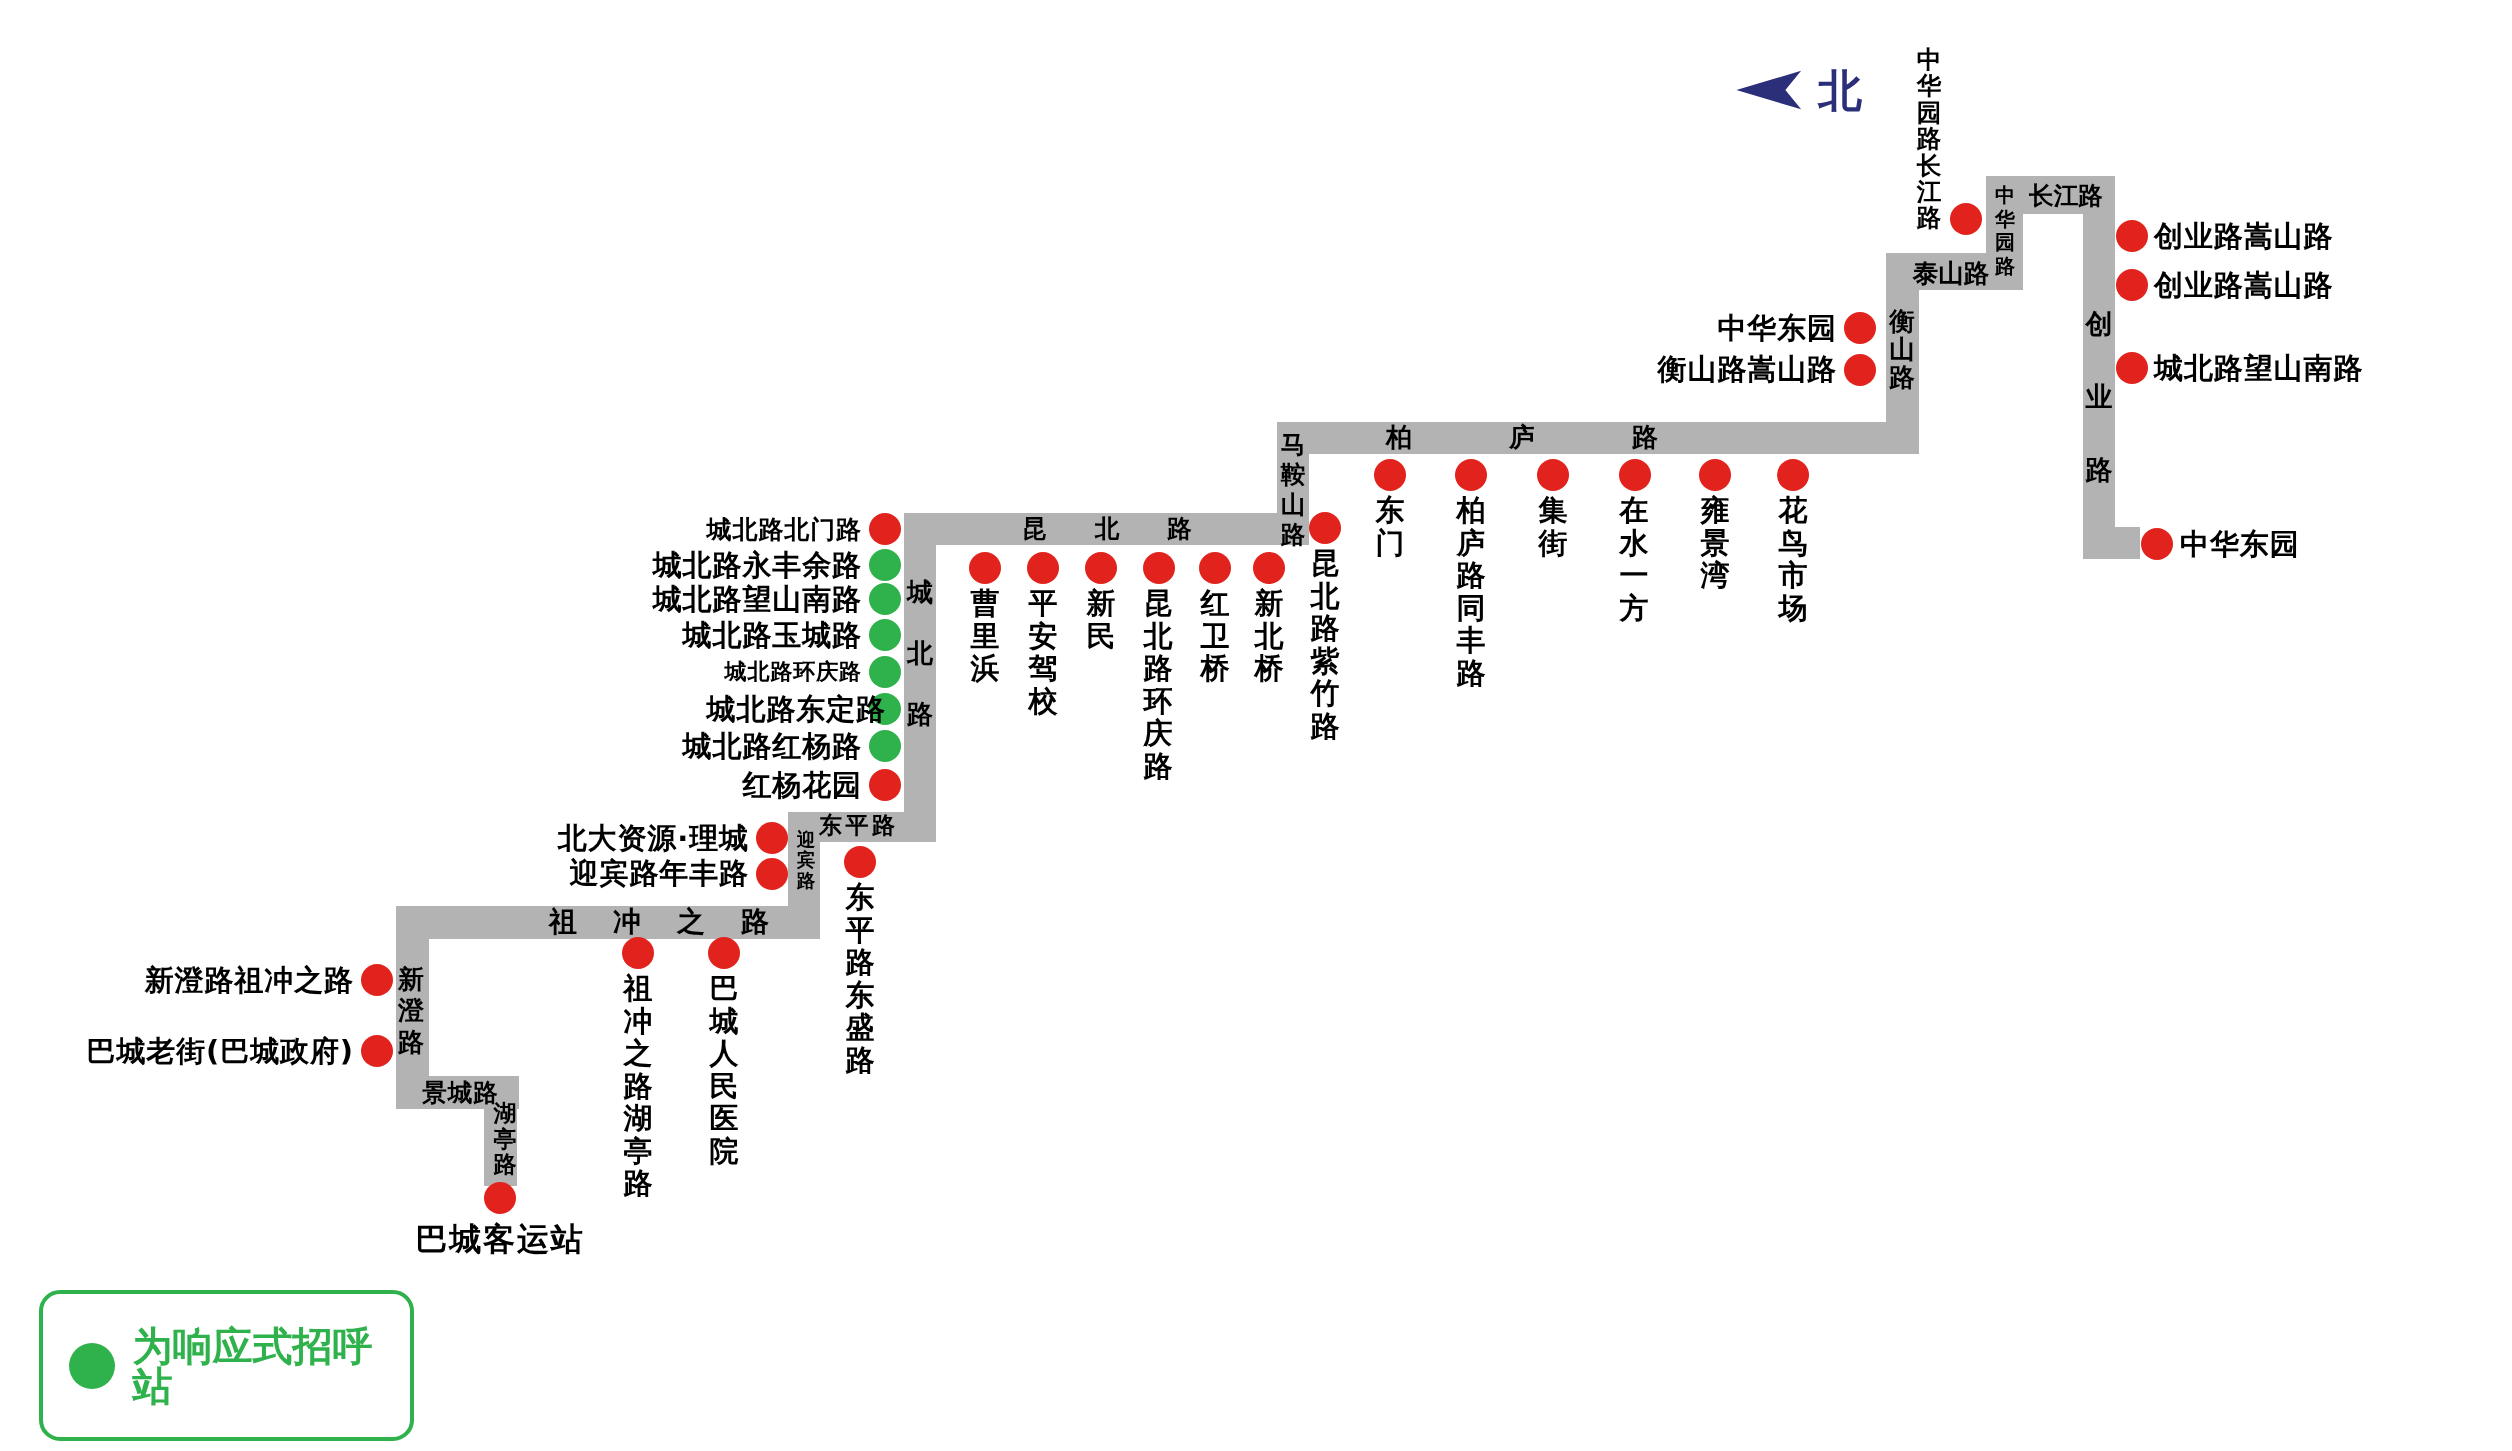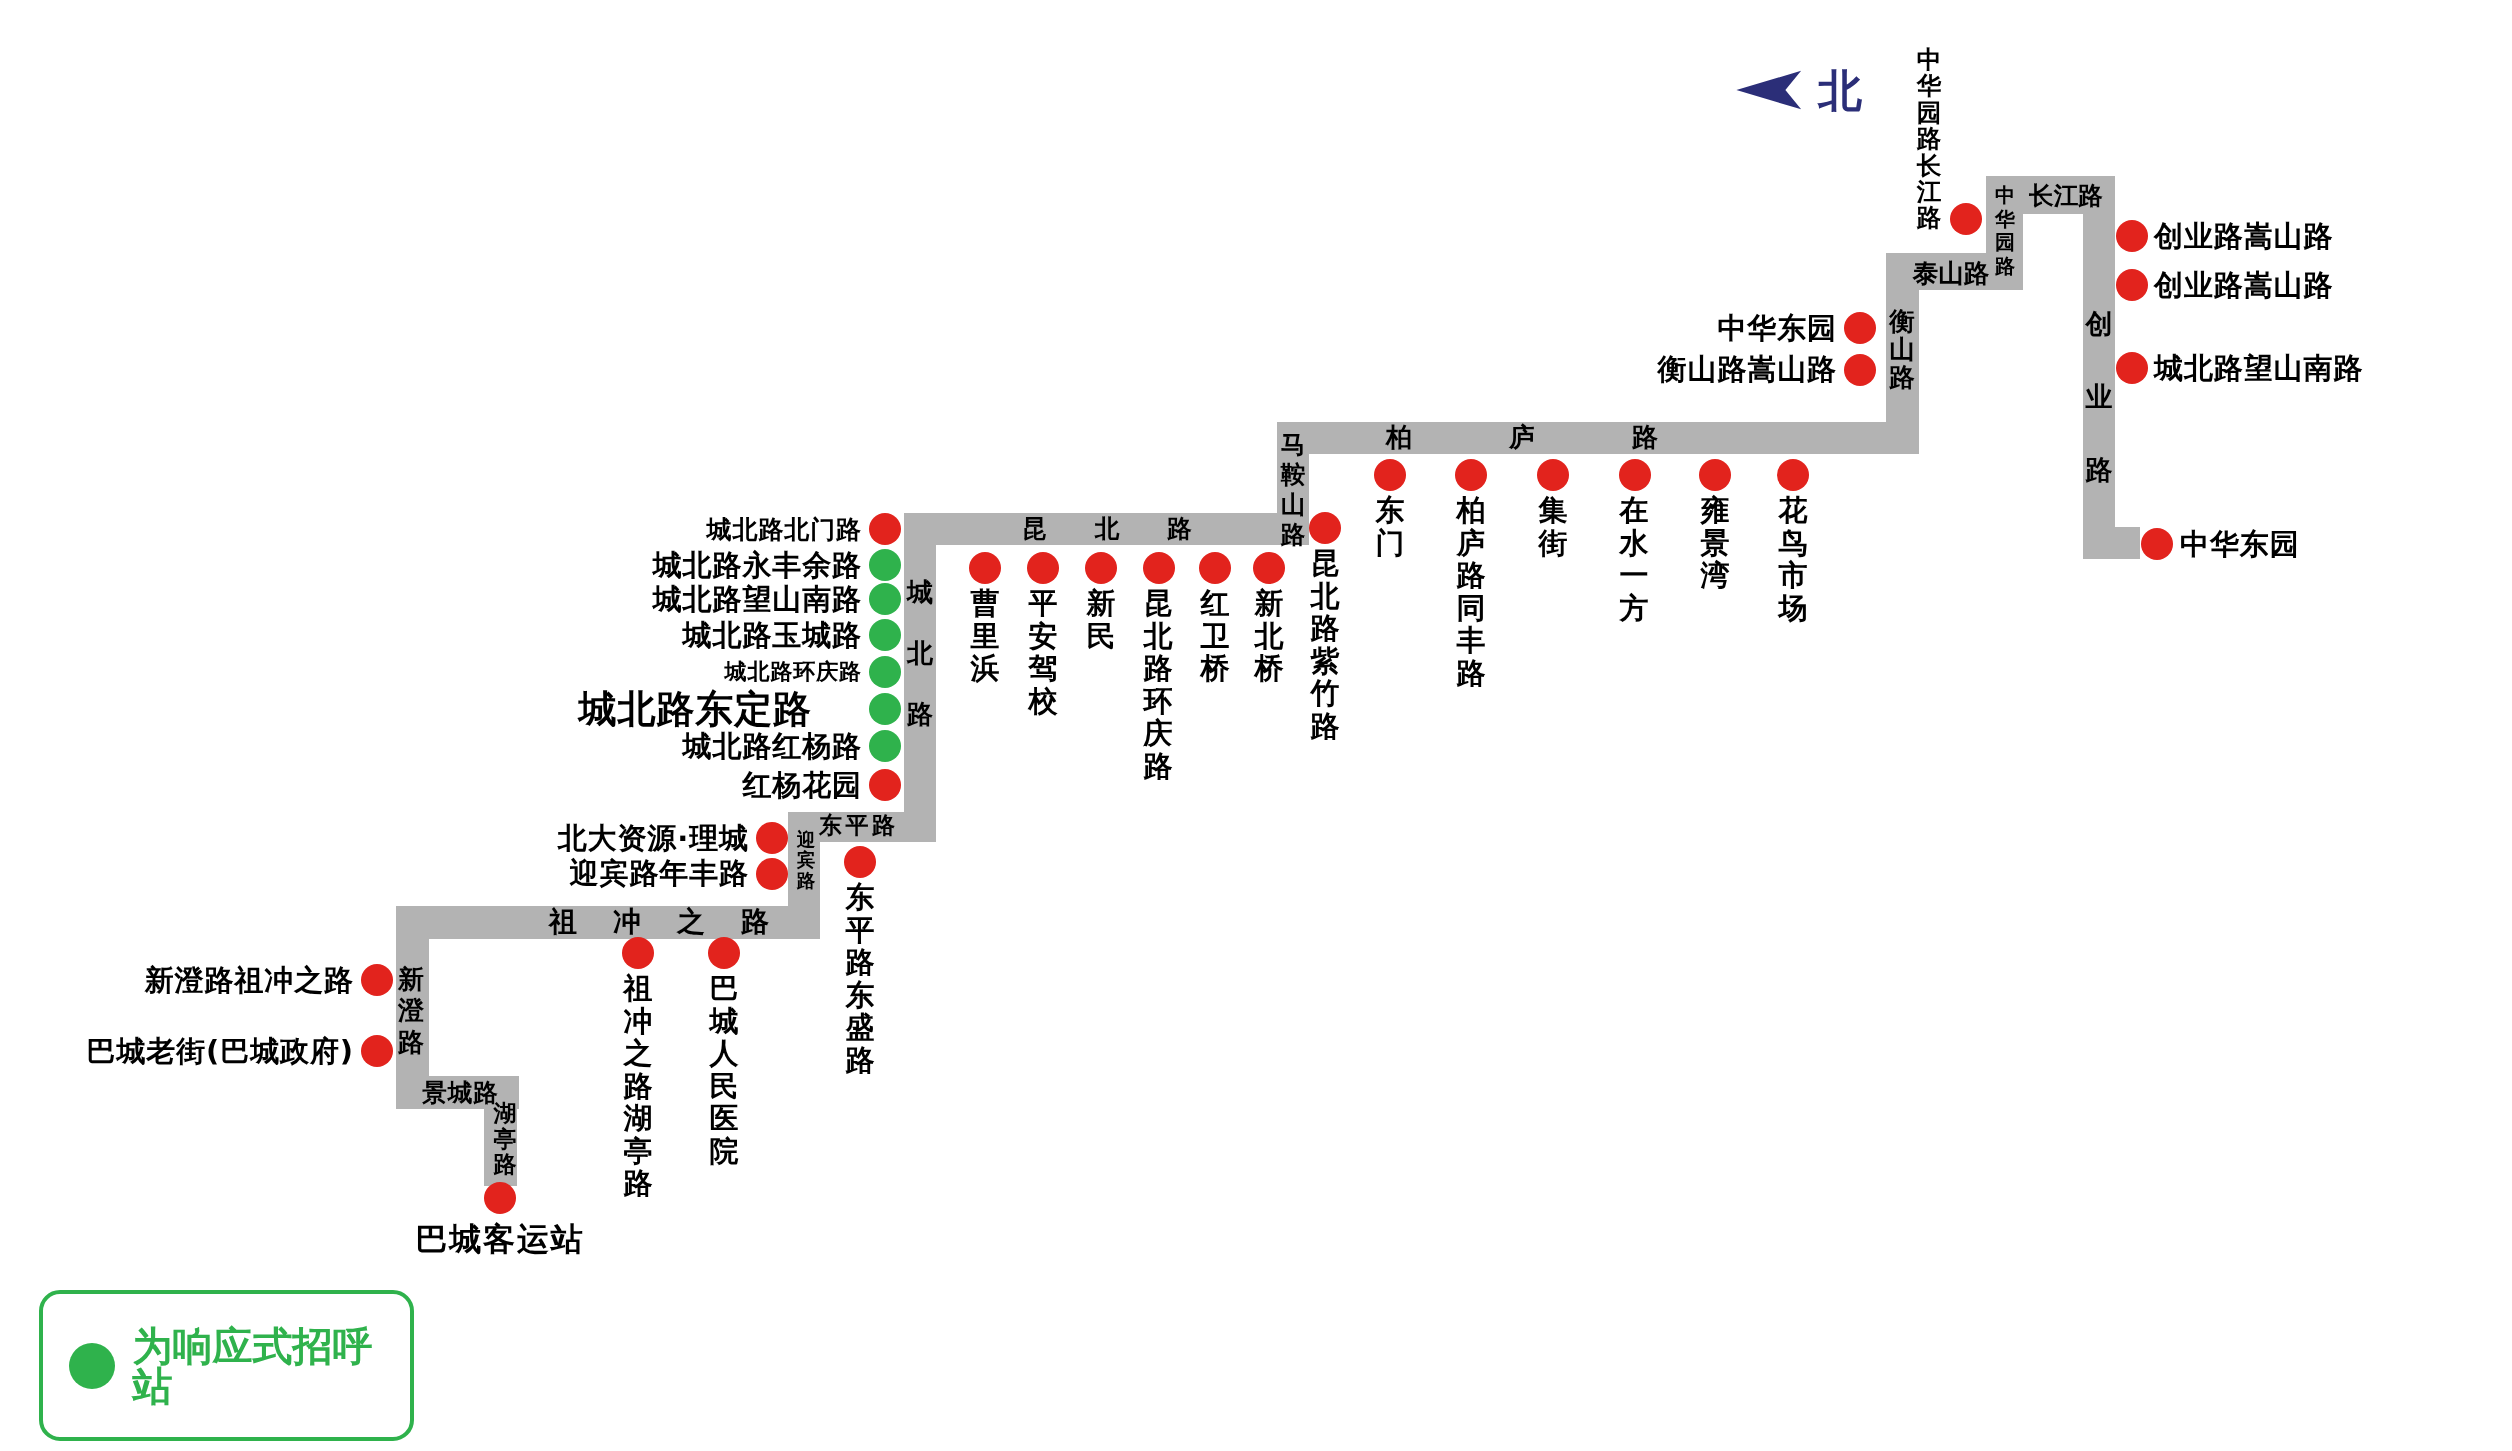--- a/index.html
+++ b/index.html
@@ -170,21 +170,21 @@
         <span style="line-height: 1;">路</span>
         <span style="line-height: 1;">东</span>
         <span style="line-height: 1;">盛</span>
         <span style="line-height: 1;">路</span>
       </div>
       <div class="dot regular" style="left: 869px; top: 769px; width: 32px; height: 32px;"></div>
       <div class="slabel" style="font-size: 29px; left: 862px; top: 785px; transform: translate(-100%, -50%); letter-spacing: 0.9px;">红杨花园</div>
       <div class="dot hail" style="left: 869px; top: 730px; width: 32px; height: 32px;"></div>
       <div class="slabel" style="font-size: 29px; left: 862px; top: 746px; transform: translate(-100%, -50%); letter-spacing: 0.9px;">城北路红杨路</div>
       <div class="dot hail" style="left: 869px; top: 693px; width: 32px; height: 32px;"></div>
-      <div class="slabel" style="font-size: 38px; left: 812px; top: 709px; transform: translate(-100%, -50%); letter-spacing: 0.9px;">城北路东定路</div>
+      <div class="slabel" style="font-size: 29px; left: 886px; top: 709px; transform: translate(-100%, -50%); letter-spacing: 0.9px;">城北路东定路</div>
       <div class="dot hail" style="left: 869px; top: 656px; width: 32px; height: 32px;"></div>
       <div class="slabel" style="font-size: 22px; left: 862px; top: 672px; transform: translate(-100%, -50%); letter-spacing: 0.9px;">城北路环庆路</div>
       <div class="dot hail" style="left: 869px; top: 619px; width: 32px; height: 32px;"></div>
       <div class="slabel" style="font-size: 29px; left: 862px; top: 635px; transform: translate(-100%, -50%); letter-spacing: 0.9px;">城北路玉城路</div>
       <div class="dot hail" style="left: 869px; top: 583px; width: 32px; height: 32px;"></div>
       <div class="slabel" style="font-size: 29px; left: 862px; top: 599px; transform: translate(-100%, -50%); letter-spacing: 0.9px;">城北路望山南路</div>
       <div class="dot hail" style="left: 869px; top: 549px; width: 32px; height: 32px;"></div>
       <div class="slabel" style="font-size: 29px; left: 862px; top: 565px; transform: translate(-100%, -50%); letter-spacing: 0.9px;">城北路永丰余路</div>
       <div class="dot regular" style="left: 869px; top: 513px; width: 32px; height: 32px;"></div>
       <div class="slabel" style="font-size: 25px; left: 862px; top: 529px; transform: translate(-100%, -50%); letter-spacing: 0.9px;">城北路北门路</div>

